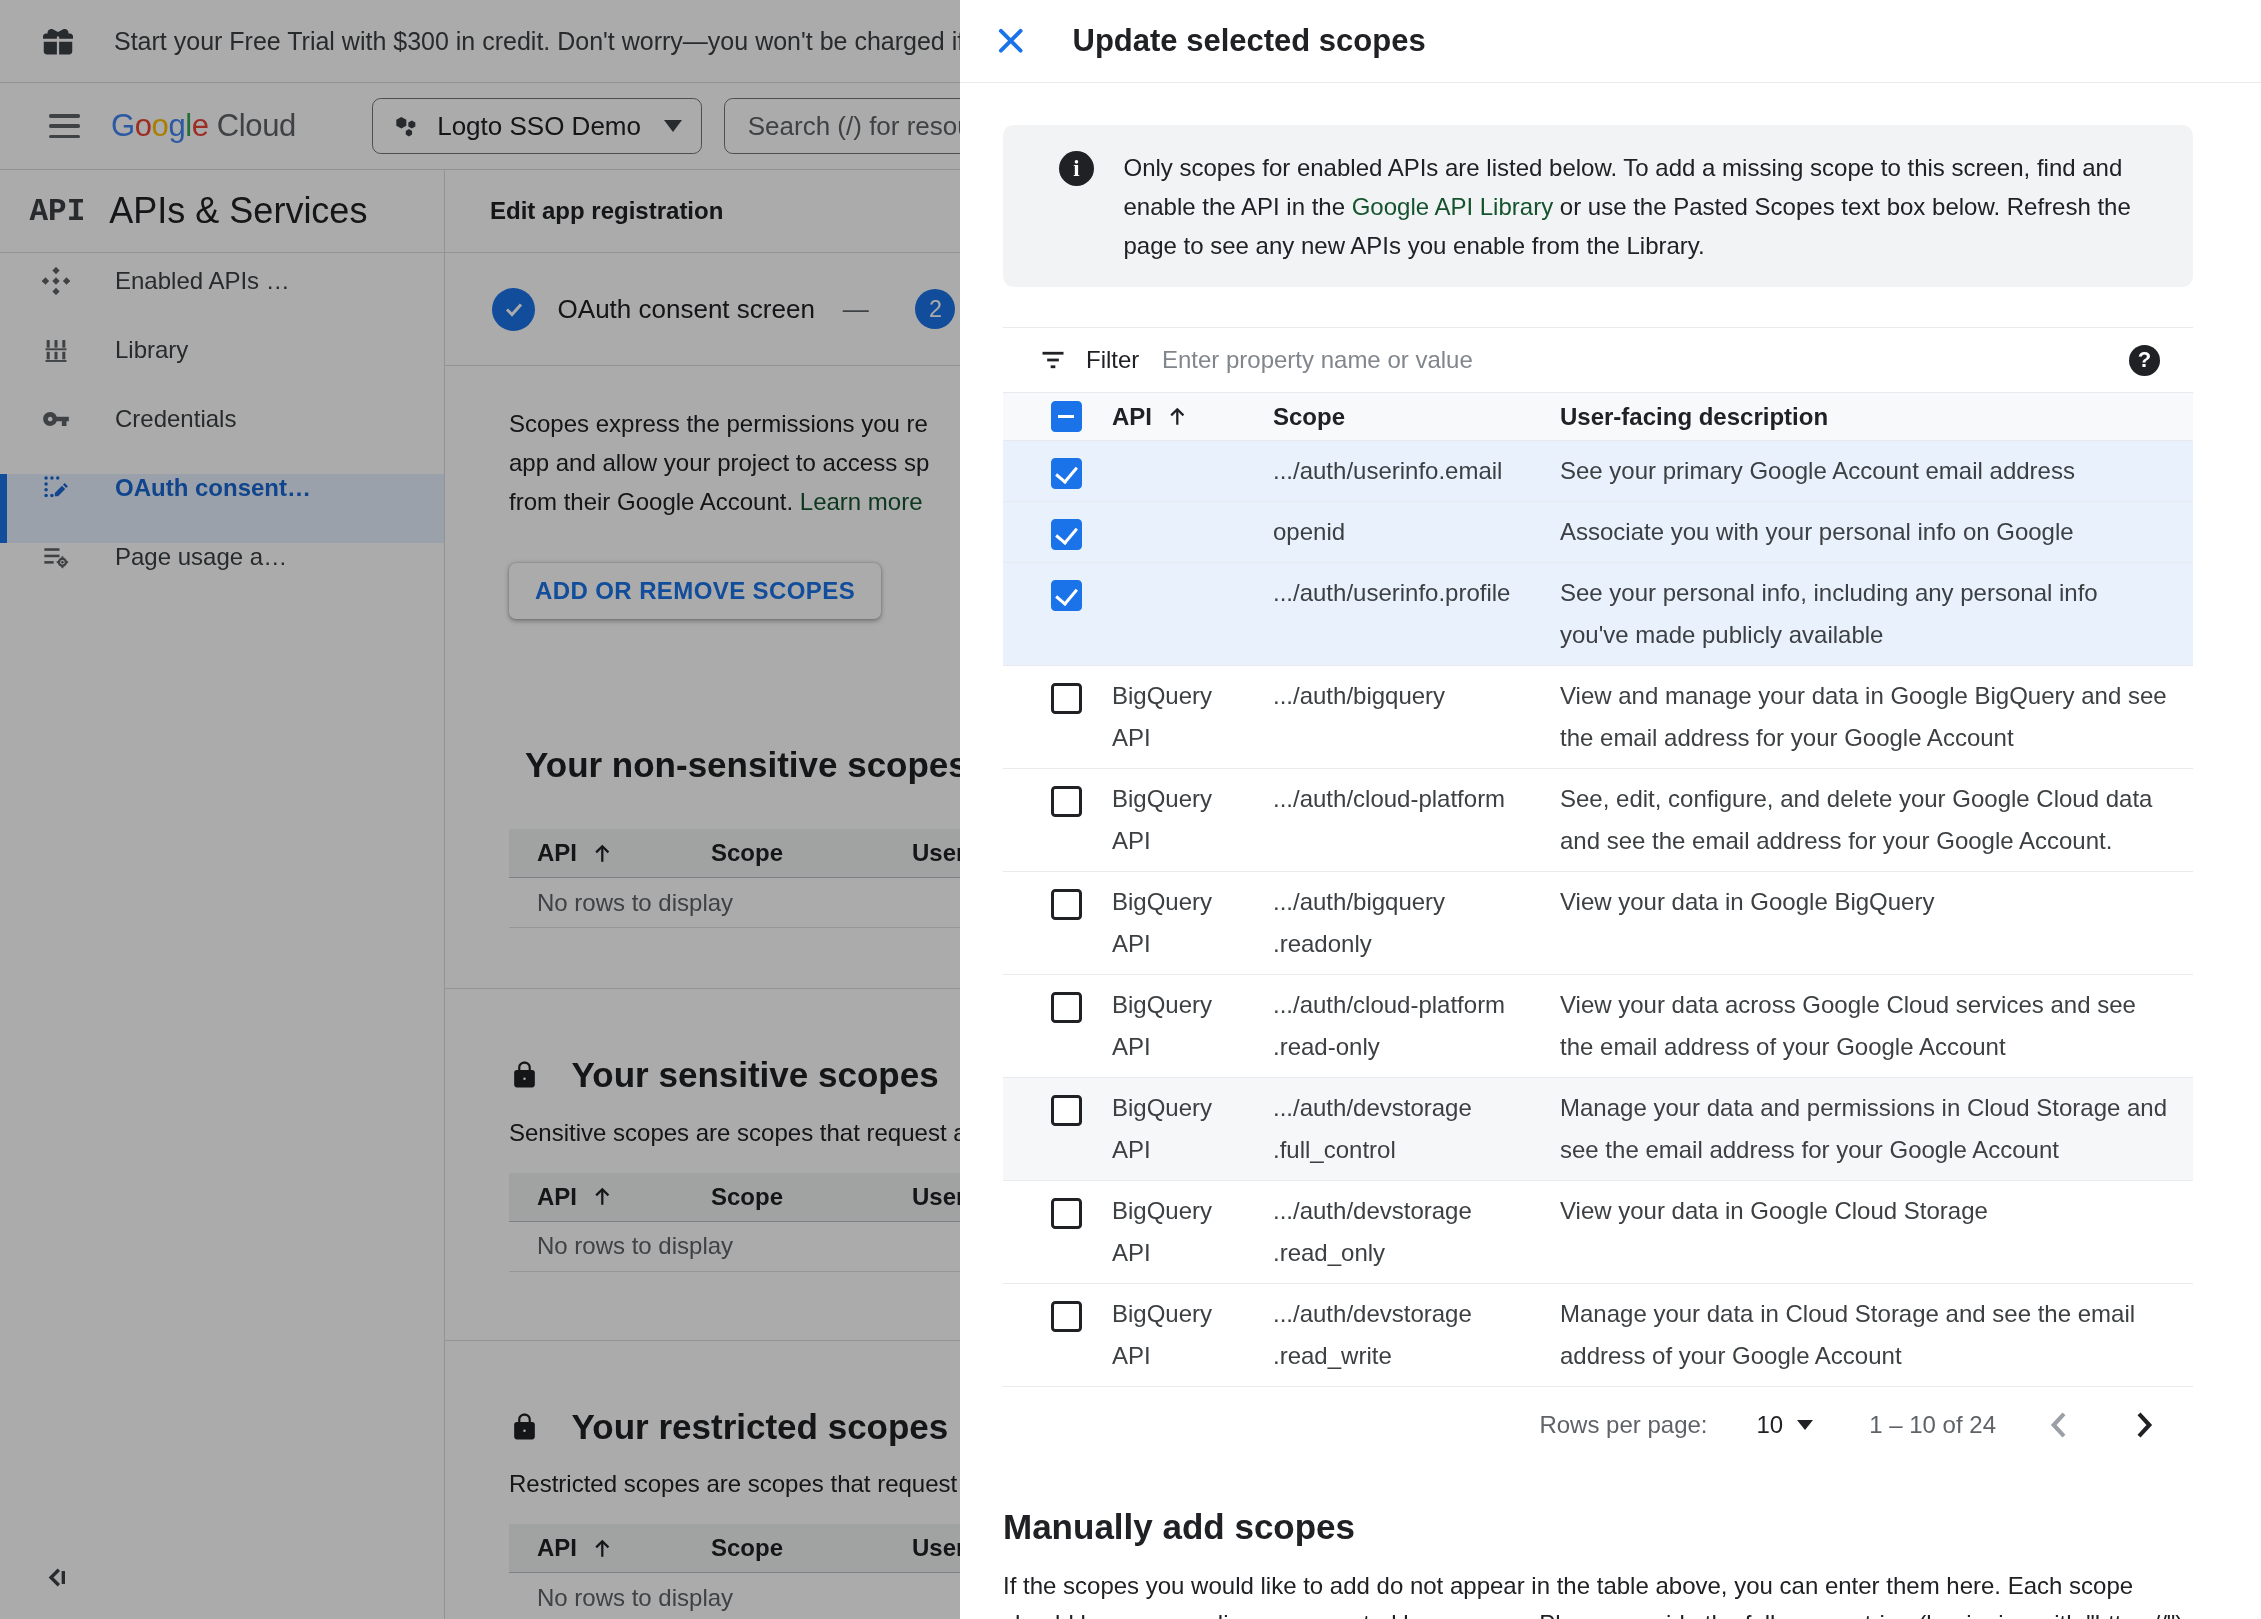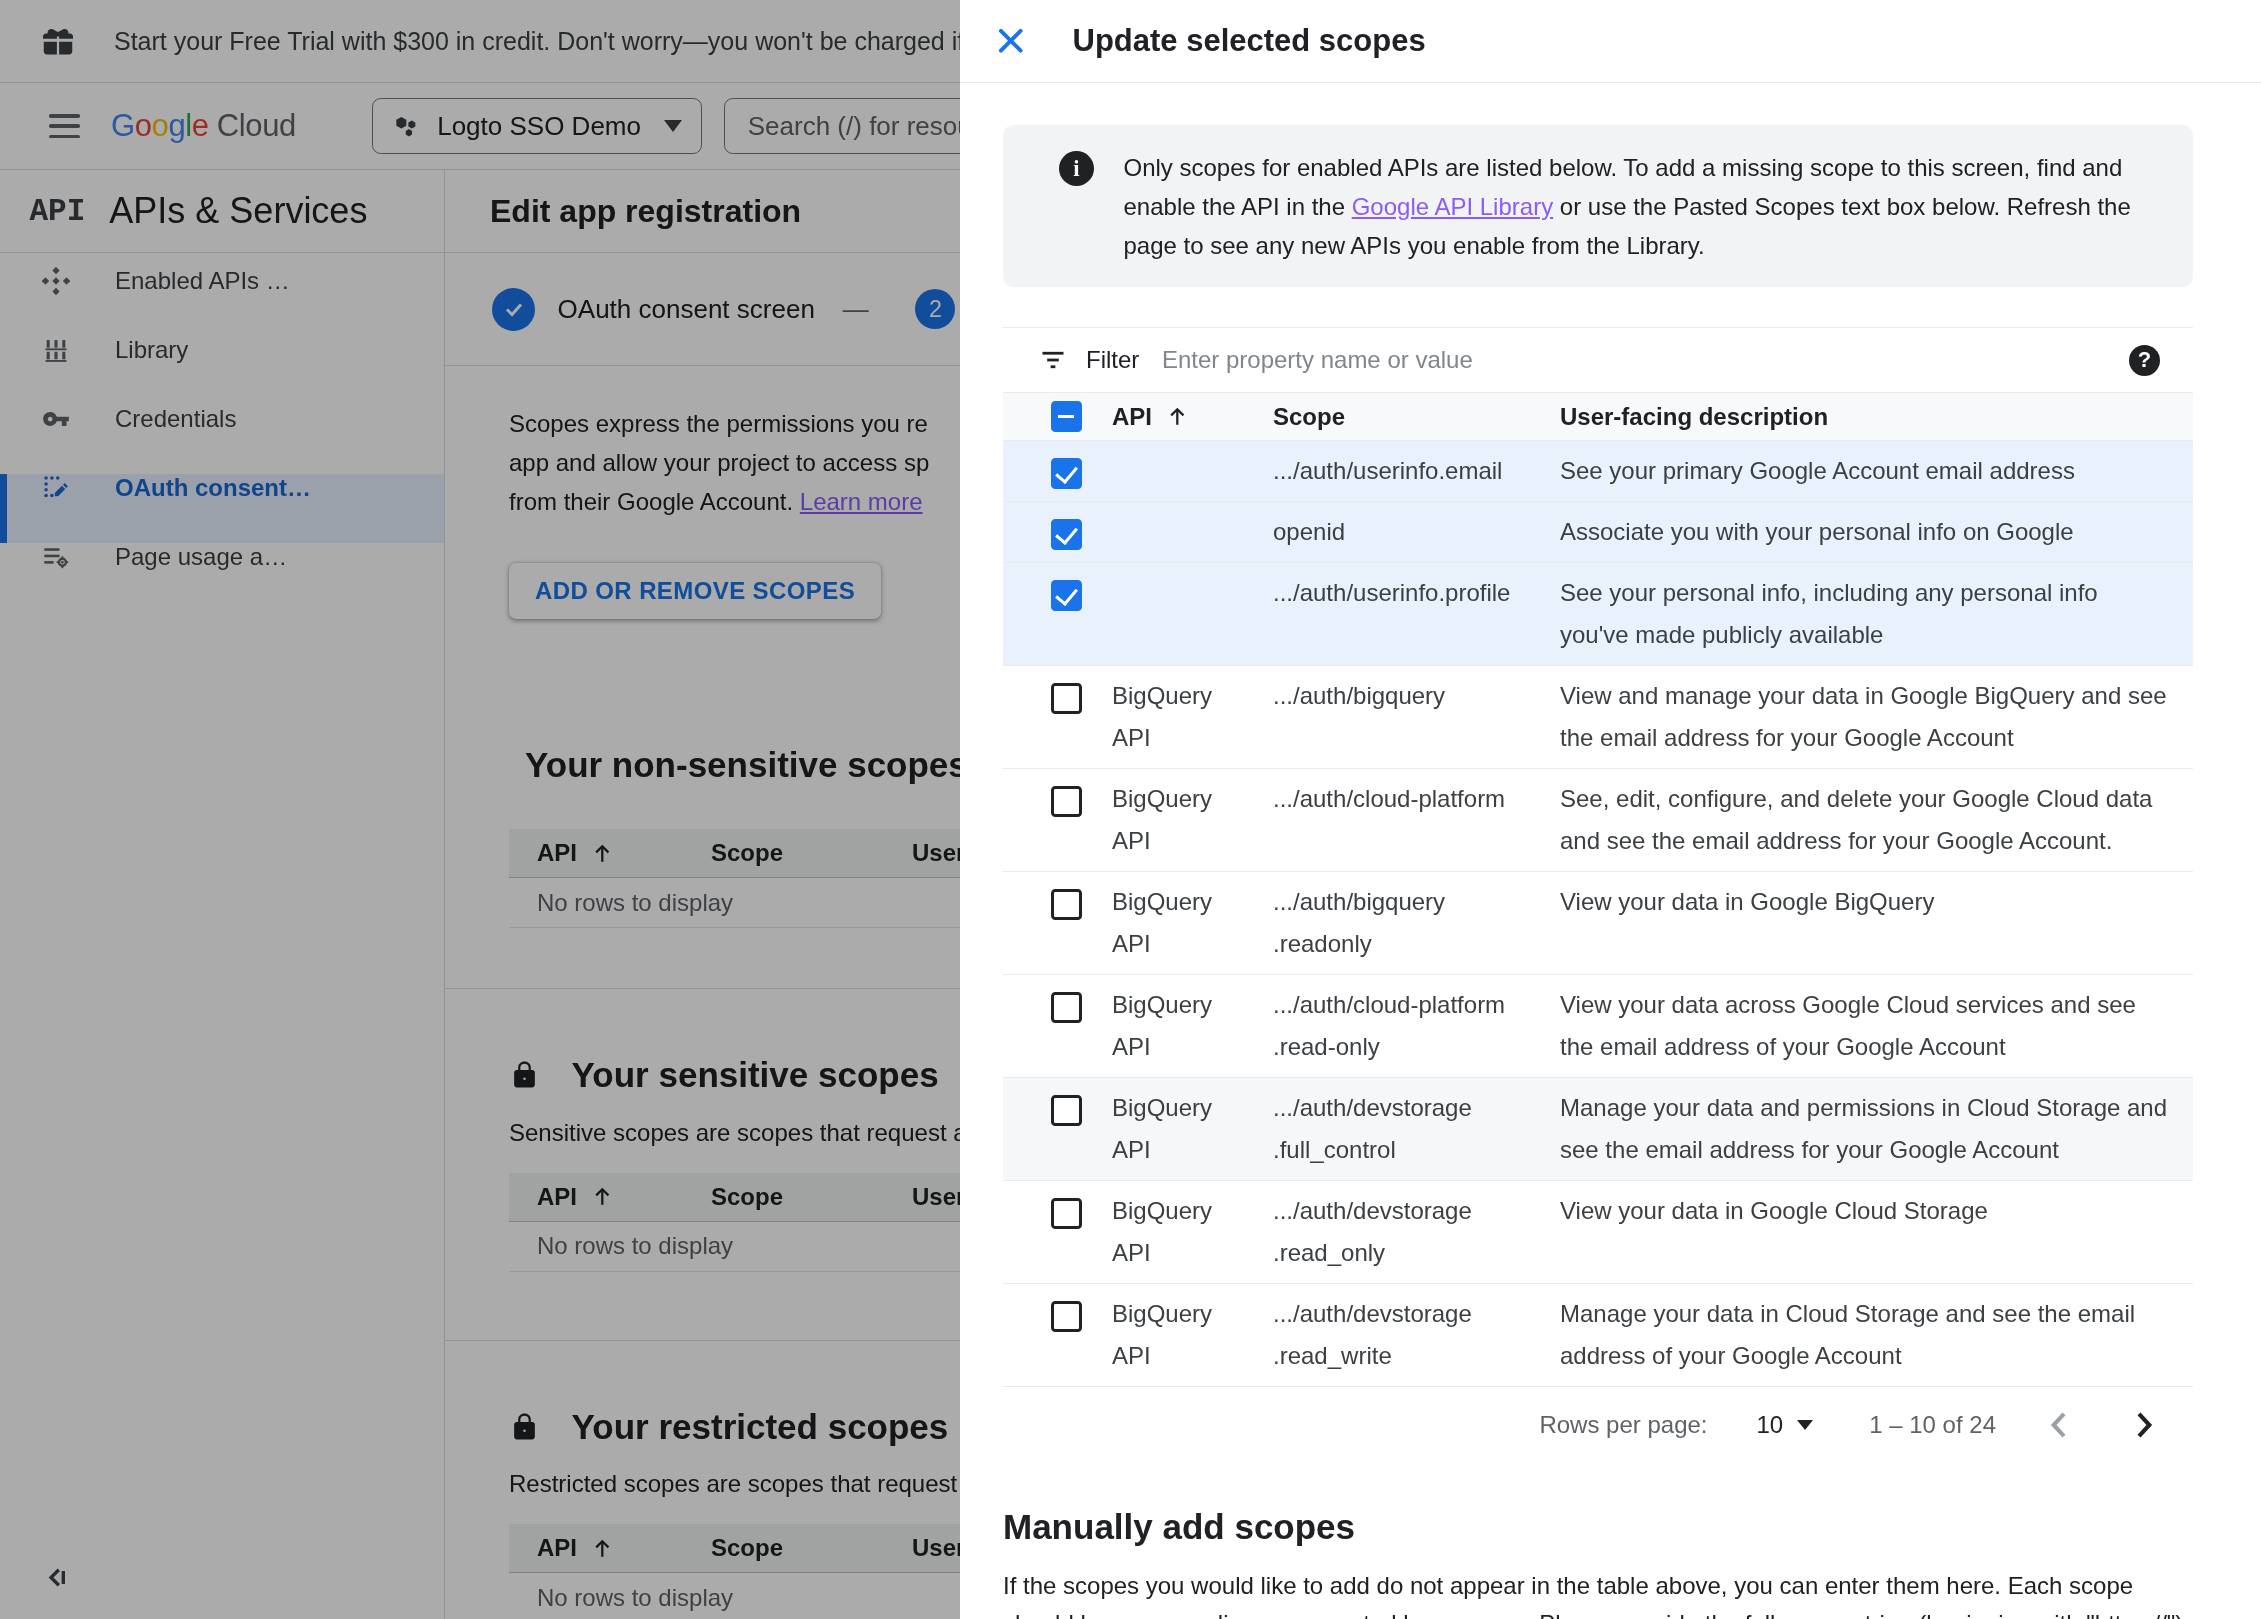--- a/index.html
+++ b/index.html
@@ -42,32 +42,32 @@
   .sb-item .lbl { font-size: 24px; color: #3c4043; margin-left: 115px; white-space: nowrap; }
   .sb-item.active { background: #e8f0fe; }
   .sb-item.active::before { content: ""; position: absolute; left: 0; top: 0; bottom: 0; width: 7px; background: #1a73e8; }
   .sb-item.active .lbl { color: #1967d2; font-weight: 700; }
   .sb-item.active .icn { color: #1967d2; }
   .collapse-btn { position: absolute; left: 42px; bottom: 26px; width: 31px; height: 31px; color: #3c4043; cursor: pointer; }
 
   
   .main { flex: 1; overflow: hidden; background: #fff; }
   .m-title-row { height: 83px; border-bottom: 1.7px solid #dadce0; display: flex; align-items: center; padding-left: 45px; }
-  .m-title { font-size: 32px; color: #202124; white-space: nowrap; }
+  .m-title { font-size: 24px; color: #202124; white-space: nowrap; }
   .stepper { height: 113px; border-bottom: 1.7px solid #dadce0; display: flex; align-items: center; padding-left: 47px; }
   .step-circle { width: 43px; height: 43px; border-radius: 50%; background: #1a73e8; display: flex; align-items: center; justify-content: center; flex: none; }
   .step-circle.small { width: 40px; height: 40px; font-size: 23.4px; color: #fff; }
   .step-circle svg { width: 24px; height: 24px; }
   .step1-label { font-size: 26px; color: #202124; margin-left: 22.6px; white-space: nowrap; }
   .step-dash { font-size: 26px; color: #5f6368; margin: 0 24px 0 28px; }
   .step2 { margin-left: 22.6px; }
   .step2-label { font-size: 26px; font-weight: 700; color: #202124; margin-left: 21px; white-space: nowrap; }
   .m-intro { margin-top: 38px; padding-left: 64px; font-size: 24px; color: #202124; }
   .m-intro div { line-height: 39px; white-space: nowrap; }
-  a.learn-more, a.inline-link { color: #8b5cf6; text-decoration: underline; cursor: pointer; }
+  a.learn-more, a.inline-link { color: #14532d; cursor: pointer; }
   .add-scopes-btn { margin: 42px 0 0 64px; height: 56px; display: inline-flex; align-items: center; padding: 0 26px; background: #fff; border: none; border-radius: 7px; box-shadow: 0 1.7px 5.2px rgba(0,0,0,0.35), 0 0 1.7px rgba(0,0,0,0.2); color: #1a73e8; font-weight: 700; font-size: 24px; letter-spacing: 0.4px; cursor: pointer; font-family: inherit; white-space: nowrap; }
 
   .m-section { margin-top: 123px; }
   .m-section + .m-section { margin-top: 0; border-top: 1.7px solid #dadce0; }
   .m-sec-head { display: flex; align-items: center; margin-left: 64px; }
   .m-section + .m-section .m-sec-head { margin-top: 63px; }
   .m-sec-head .lock { width: 31px; height: 31px; color: #202124; margin-right: 15.6px; flex: none; }
   .m-sec-head h2 { font-size: 35px; font-weight: 700; color: #202124; line-height: 45px; white-space: nowrap; margin-left: 16px; }
   .m-sec-sub { margin: 15.6px 0 0 64px; font-size: 24px; color: #202124; line-height: 39px; white-space: nowrap; }
   .m-table { margin: 42px 0 0 64px; }

